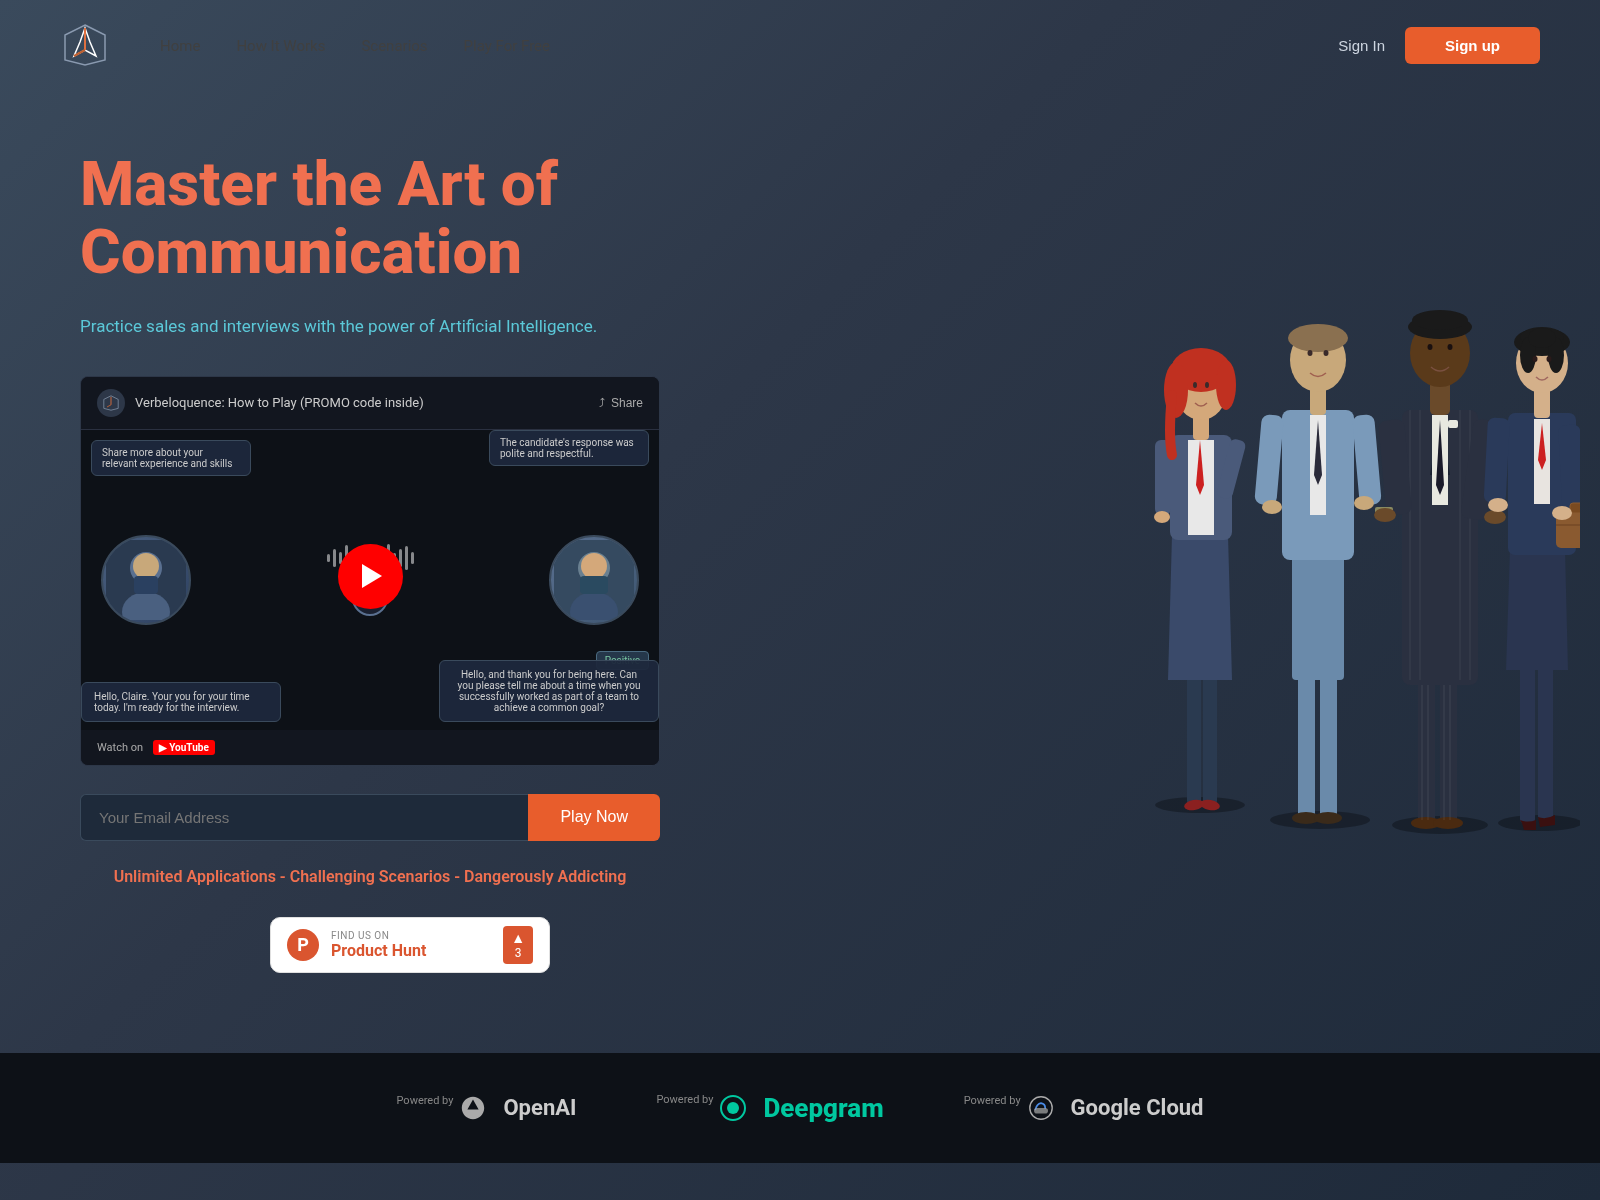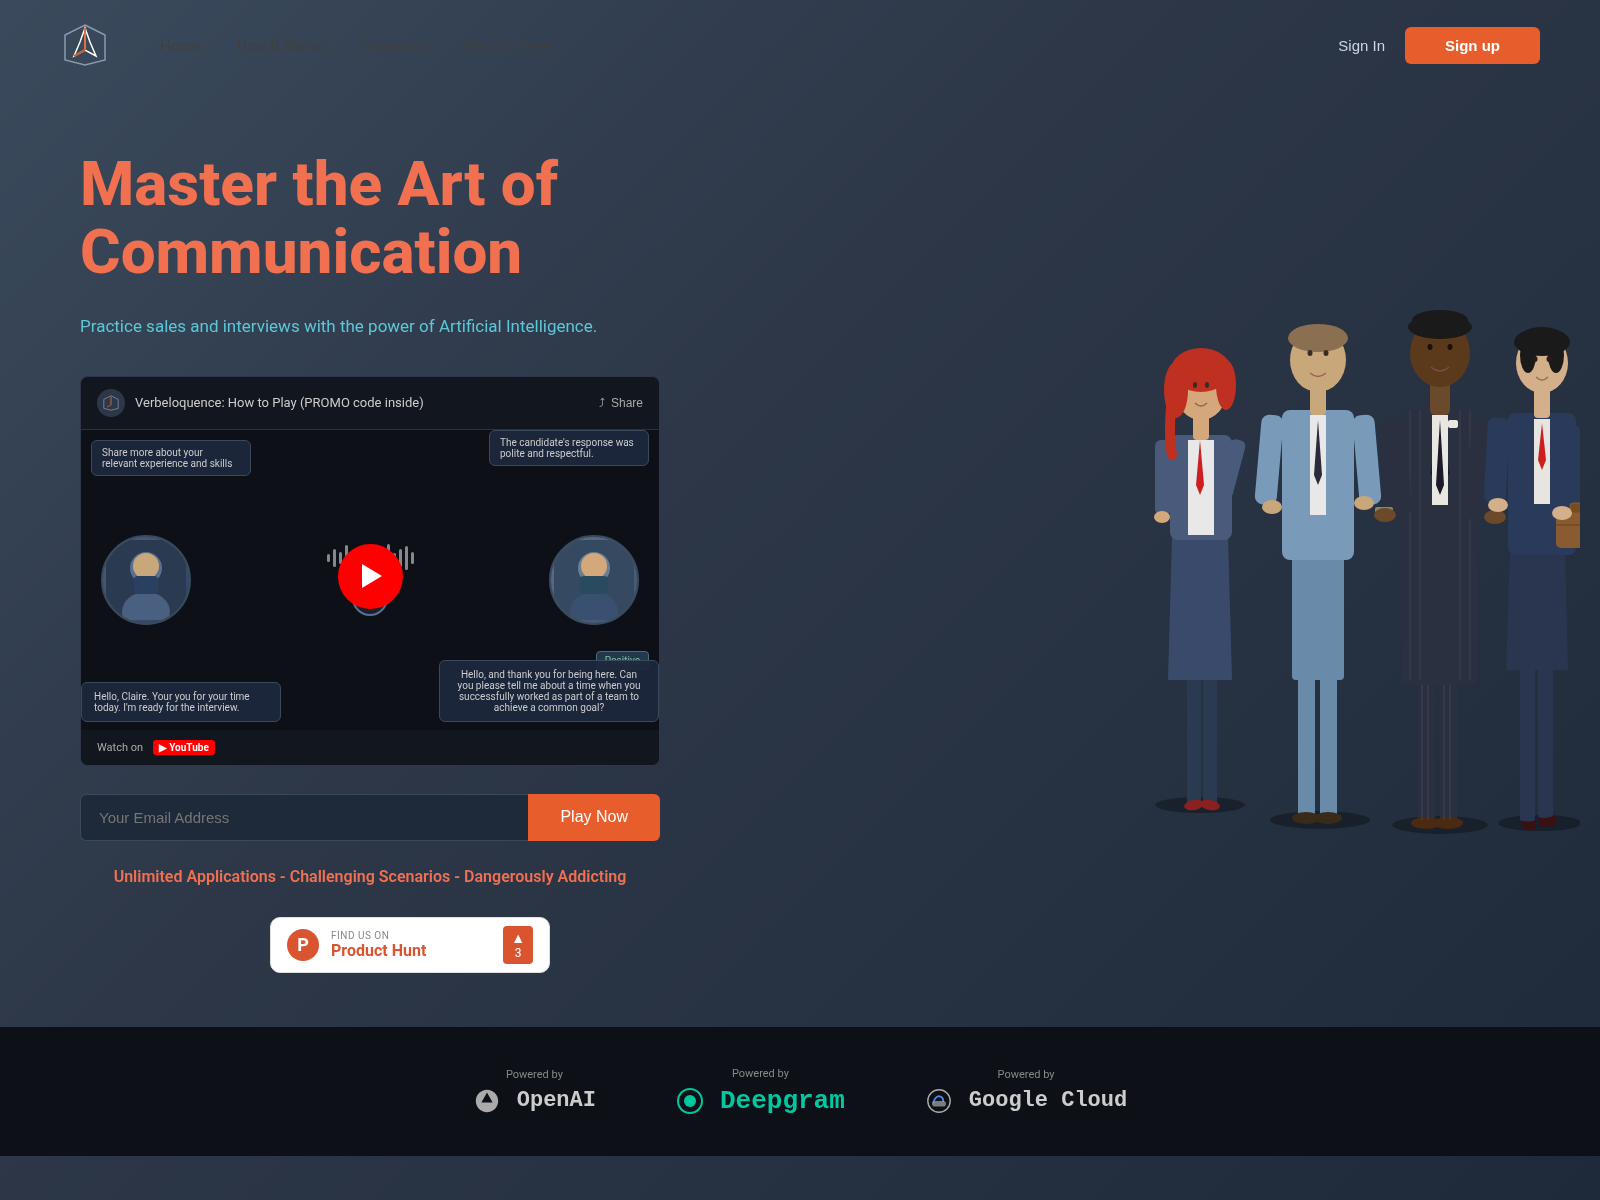--- a/index.html
+++ b/index.html
@@ -74,21 +74,21 @@
       border-radius: 6px;
       font-size: 15px;
       font-weight: 600;
       cursor: pointer;
     }
 
     
     .hero {
       display: flex;
       align-items: center;
-      padding: 40px 70px 54px 80px;
+      padding: 40px 70px 80px 80px;
       position: relative;
       min-height: 820px;
     }
 
     .hero-content {
       flex: 0 0 660px;
       max-width: 660px;
       padding-top: 20px;
     }
 
@@ -457,38 +457,36 @@
       background: #0d1117;
       padding: 40px 60px;
       display: flex;
       align-items: center;
       justify-content: center;
       gap: 80px;
     }
 
     .powered-by-item {
       display: flex;
-      flex-direction: column;
-      align-items: center;
+      align-items: flex-start;
       gap: 6px;
     }
 
     .powered-by-label {
       font-size: 11px;
       color: #888;
     }
 
     .powered-by-logo {
       display: flex;
       align-items: center;
       gap: 16px;
       font-size: 22px;
       font-weight: 700;
       color: #ccc;
-      font-family: Liberation Mono, monospace;
     }
 
     .openai-icon {
       width: 28px;
       height: 28px;
     }
 
     .deepgram-text {
       color: #00c8a0;
       font-size: 26px;

